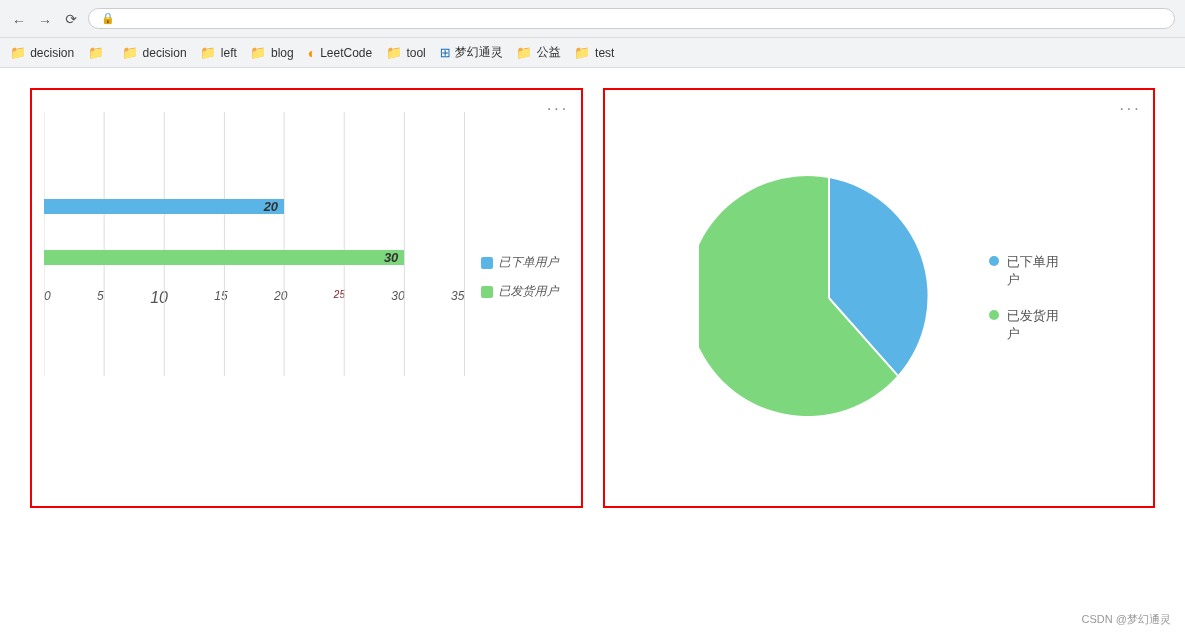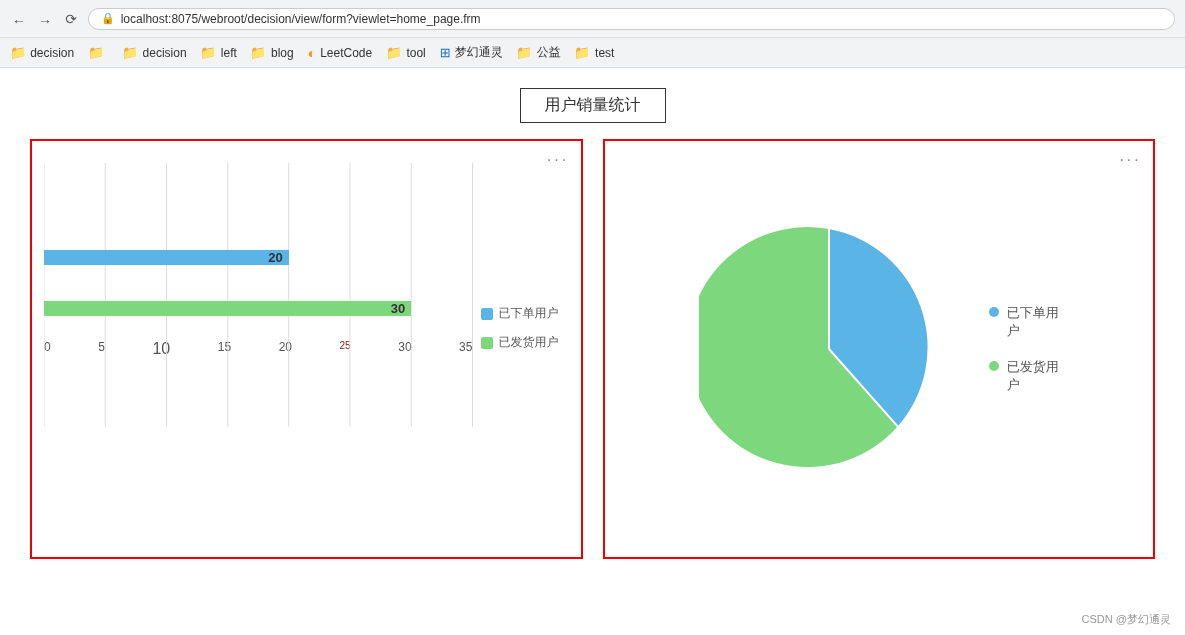--- a/index.html
+++ b/index.html
@@ -78,20 +78,21 @@
 
     .chart-menu {
       position: absolute; top: 10px; right: 12px; color: #888; font-size: 16px; letter-spacing: 2px; cursor: pointer;
     }
 
     
     .bar-chart-area {
       display: flex;
       height: 340px;
       padding-top: 10px;
+      font-style: italic;
     }
     .bar-chart-main {
       flex: 1;
       position: relative;
       display: flex;
       flex-direction: column;
       justify-content: center;
       padding-bottom: 30px;
     }
     .bar-fill {
@@ -104,21 +105,21 @@
     }
     .bar-blue { background: #5ab4e5; }
     .bar-green { background: #7dd87d; }
 
     
     .bar-legend {
       display: flex;
       flex-direction: column;
       justify-content: center;
       gap: 12px;
-      padding: 0 10px 0 8px;
+      padding: 0 10px 0 16px;
       min-width: 90px;
     }
     .legend-item {
       display: flex; align-items: center; gap: 6px; font-size: 12px; color: #555;
     }
     .legend-dot {
       width: 12px; height: 12px; border-radius: 2px;
     }
     .dot-blue { background: #5ab4e5; }
     .dot-green { background: #7dd87d; }
@@ -163,21 +164,20 @@
   </style>
 </head>
 <body>
 
 <div class="browser-bar">
   <button class="nav-btn">←</button>
   <button class="nav-btn">→</button>
   <button class="nav-btn">⟳</button>
   <div class="address-bar">
     <span class="lock-icon">🔒</span>
-    <span>localhost:8075/webroot/decision/view/form?viewlet=home_page.frm</span>
   </div>
 </div>
 
 <div class="bookmarks-bar">
   <div class="bookmark-item">
     <span class="bm-folder-icon">📁</span>
     <span>decision</span>
   </div>
   <div class="bookmark-item">
     <span class="bm-folder-icon">📁</span>
@@ -212,23 +212,20 @@
     <span>公益</span>
   </div>
   <div class="bookmark-item">
     <span class="bm-folder-icon">📁</span>
     <span>test</span>
   </div>
 </div>
 
 <div class="page-content">
 
-  <div class="page-title-box">
-    <div class="page-title">用户销量统计</div>
-  </div>
 
   <div class="charts-row">
 
     <div class="chart-panel">
       <span class="chart-menu">···</span>
 
       <div class="bar-chart-area">
         <div class="bar-chart-main">
 
           <div style="position:relative; flex:1; display:flex; flex-direction:column; justify-content:center; padding-bottom:36px;">

